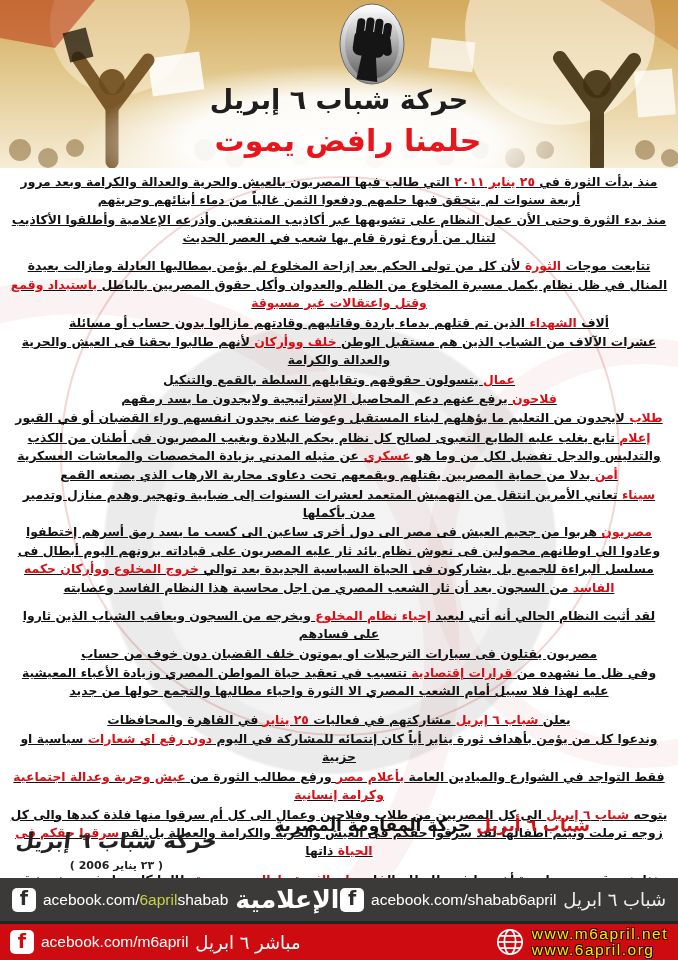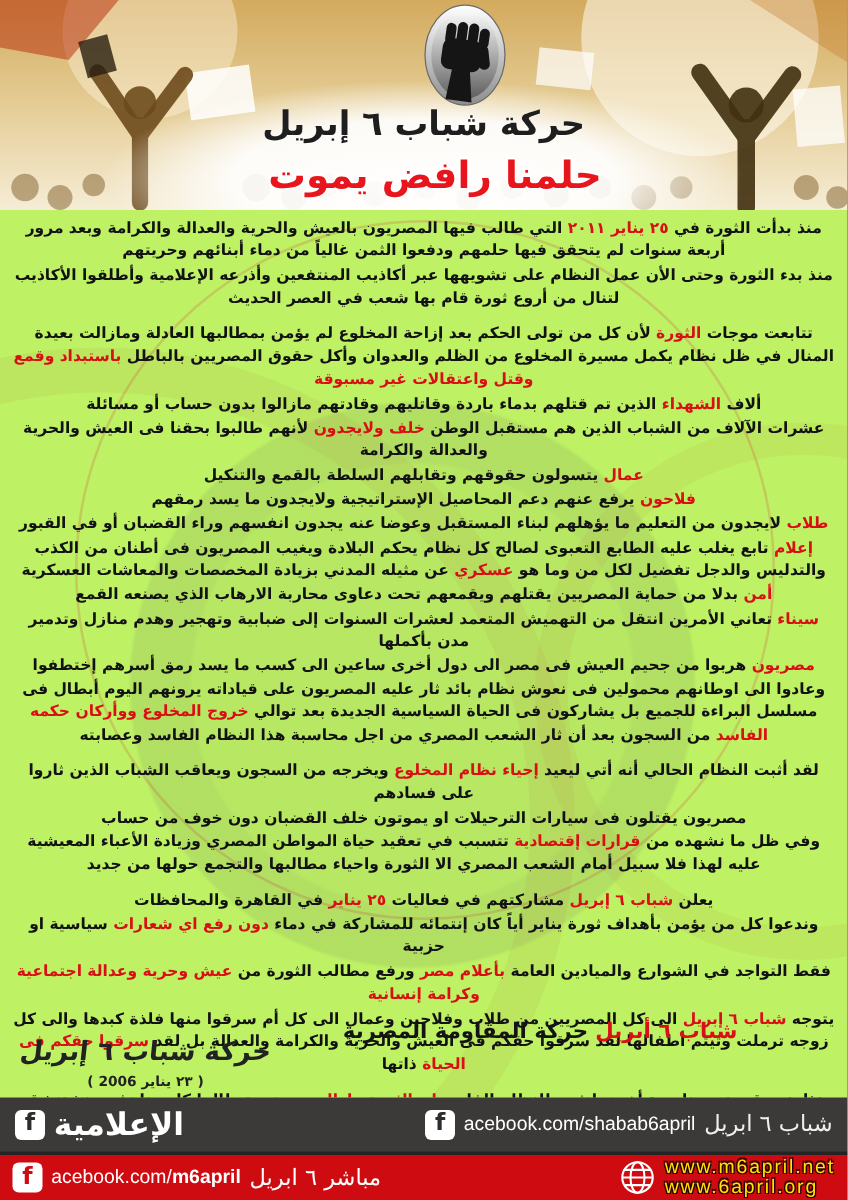--- a/index.html
+++ b/index.html
@@ -1,36 +1,36 @@
 <!DOCTYPE html>
 <html lang="ar"><head>
 <meta charset="utf-8">
 <style>
   * { margin:0; padding:0; box-sizing:border-box; }
   html,body { background:#6e6e6e; }
   body { font-family:"DejaVu Sans", sans-serif; }
   .poster{
     position:relative; width:678px; height:960px; margin:0 auto;
-    background:#bef264; overflow:hidden;
+    background:#ffffff; overflow:hidden;
   }
   
   .header{ position:absolute; top:0; left:0; width:678px; height:168px; overflow:hidden;
            background:linear-gradient(180deg,#d3aa5e 0%,#e3c98f 45%,#f6edd6 100%); }
   .header svg{ position:absolute; inset:0; }
   .badge{ position:absolute; top:3px; left:50%; transform:translateX(-50%); }
   .calligraphy{ position:absolute; top:84px; width:100%; text-align:center;
     font-size:27px; font-weight:bold; color:#1e1e1e; letter-spacing:1px;
     text-shadow:0 1px 0 rgba(255,255,255,.8); }
   .slogan{ position:absolute; top:123px; width:100%; text-align:center;
     font-size:30px; font-weight:bold; color:#e8151c; letter-spacing:1px;
     text-shadow:-1px -1px 0 #fff,1px -1px 0 #fff,-1px 1px 0 #fff,1px 1px 0 #fff,0 0 6px #fff;padding-left:18px; }
   
   .statement{ position:absolute; top:168px; left:0; right:0; bottom:82px;
     padding:5px 8px 0; direction:rtl; text-align:center; overflow:hidden;
-    font-weight:bold; font-size:12.4px; line-height:1.48; color:#121212; }
+    font-weight:bold; font-size:12.4px; line-height:1.48; color:#121212;text-decoration:underline; }
   .wm{ position:absolute; border-radius:50%; pointer-events:none; }
   .wm-ring1{ width:760px; height:760px; left:-300px; top:110px; border:36px solid rgba(190,35,35,0.055); }
   .wm-ring2{ width:560px; height:560px; left:60px; top:8px; border:2px solid rgba(205,60,60,0.22); }
   .wm-ring3{ width:430px; height:430px; right:-180px; top:170px; border:26px solid rgba(190,35,35,0.05); }
   .wm-fist{ width:460px; height:460px; left:100px; top:150px;
     background:radial-gradient(circle, rgba(90,90,90,0.07) 0 54%, rgba(90,90,90,0.12) 55% 69%, transparent 70%); }
   .paras{ position:relative; z-index:2; }
   .para{ margin:0 0 1px 0; }
   .para.gap{ margin-top:10px; }
   .red{ color:#d90f16; }
@@ -49,21 +49,21 @@
     border-top:3px solid #242424;
     display:flex; align-items:center; justify-content:space-between; padding:0 10px; direction:ltr; }
   .panel{ display:flex; align-items:center; gap:7px; }
   .fb-icon{ width:24px; height:24px; border-radius:5px; background:#fff;
     display:flex; align-items:center; justify-content:center;
     font-weight:bold; font-size:19px; line-height:1; padding-bottom:2px; }
   .footer1 .fb-icon{ color:#2e2d2c; }
   .footer2 .fb-icon{ color:#ce0b10; }
   .fb-url{ color:#fff; font-size:15.5px; font-family:"Liberation Sans", sans-serif; }
   .fb-url .hl{ color:#c8d24b; }
-  .fb-url .bold{ font-weight:bold;margin-top:45px; }
+  .fb-url .bold{ font-weight:normal;margin-top:45px; }
   .ar-media{ font-size:25px; font-weight:bold; color:#fff;text-align:center; }
   .ar-page{ font-size:18px; color:#efefef; }
   .ar-live{ font-size:18px; font-weight:normal; color:#fff; }
   .web-urls{ display:flex; flex-direction:column; line-height:1.05; text-align:left; }
   .web-url{ color:#ffe400; font-weight:normal; font-size:15.5px; letter-spacing:1.5px;
     font-family:"Liberation Sans", sans-serif;
     text-shadow:-1px -1px 0 #2a0000,1px -1px 0 #2a0000,-1px 1px 0 #2a0000,1px 1px 0 #2a0000; }
 </style>
 </head>
 <body>
@@ -154,52 +154,53 @@
     <div class="wm wm-ring1"></div>
     <div class="wm wm-ring2"></div>
     <div class="wm wm-ring3"></div>
     <div class="wm wm-fist"></div>
 
     <div class="paras">
         <div class="para"><span class="">منذ بدأت الثورة في </span><span class="red">٢٥ يناير ٢٠١١</span><span class=""> التي طالب فيها المصريون بالعيش والحرية والعدالة والكرامة وبعد مرور أربعة سنوات لم يتحقق فيها حلمهم ودفعوا الثمن غالياً من دماء أبنائهم وحريتهم</span></div>
         <div class="para"><span class="">منذ بدء الثورة وحتى الأن عمل النظام على تشويهها عبر أكاذيب المنتفعين وأذرعه الإعلامية وأطلقوا الأكاذيب لتنال من أروع ثورة قام بها شعب في العصر الحديث</span></div>
         <div class="para gap"><span class="">تتابعت موجات </span><span class="red">الثورة</span><span class=""> لأن كل من تولى الحكم بعد إزاحة المخلوع لم يؤمن بمطالبها العادلة ومازالت بعيدة المنال في ظل نظام يكمل مسيرة المخلوع من الظلم والعدوان وأكل حقوق المصريين بالباطل </span><span class="red">باستبداد وقمع وقتل واعتقالات غير مسبوقة</span></div>
         <div class="para"><span class="">ألاف </span><span class="red">الشهداء</span><span class=""> الذين تم قتلهم بدماء باردة وقاتليهم وقادتهم مازالوا بدون حساب أو مسائلة</span></div>
-        <div class="para"><span class="">عشرات الآلاف من الشباب الذين هم مستقبل الوطن </span><span class="red">خلف ولايجدون</span><span class=""> لأنهم طالبوا بحقنا فى العيش والحرية والعدالة والكرامة</span></div>
+        <div class="para"><span class="">عشرات الآلاف من الشباب الذين هم مستقبل الوطن </span><span class="red">خلف ووأركان</span><span class=""> لأنهم طالبوا بحقنا فى العيش والحرية والعدالة والكرامة</span></div>
         <div class="para"><span class="red">عمال</span><span class=""> يتسولون حقوقهم وتقابلهم السلطة بالقمع والتنكيل</span></div>
         <div class="para"><span class="red">فلاحون</span><span class=""> يرفع عنهم دعم المحاصيل الإستراتيجية ولايجدون ما يسد رمقهم</span></div>
         <div class="para"><span class="red">طلاب</span><span class=""> لايجدون من التعليم ما يؤهلهم لبناء المستقبل وعوضا عنه يجدون انفسهم وراء القضبان أو في القبور</span></div>
         <div class="para"><span class="red">إعلام</span><span class=""> تابع يغلب عليه الطابع التعبوى لصالح كل نظام يحكم البلادة ويغيب المصريون فى أطنان من الكذب والتدليس والدجل تفضيل لكل من وما هو </span><span class="red">عسكري</span><span class=""> عن مثيله المدني بزيادة المخصصات والمعاشات العسكرية</span></div>
         <div class="para"><span class="red">أمن</span><span class=""> بدلا من حماية المصريين يقتلهم ويقمعهم تحت دعاوى محاربة الارهاب الذي يصنعه القمع</span></div>
         <div class="para"><span class="red">سيناء</span><span class=""> تعاني الأمرين انتقل من التهميش المتعمد لعشرات السنوات إلى ضبابية وتهجير وهدم منازل وتدمير مدن بأكملها</span></div>
         <div class="para"><span class="red">مصريون</span><span class=""> هربوا من جحيم العيش فى مصر الى دول أخرى ساعين الى كسب ما يسد رمق أسرهم إختطفوا وعادوا الى اوطانهم محمولين فى نعوش نظام بائد ثار عليه المصريون على قياداته يرونهم اليوم أبطال فى مسلسل البراءة للجميع بل يشاركون فى الحياة السياسية الجديدة بعد توالي </span><span class="red">خروج المخلوع ووأركان حكمه الفاسد</span><span class=""> من السجون بعد أن ثار الشعب المصري من اجل محاسبة هذا النظام الفاسد وعصابته</span></div>
         <div class="para gap"><span class="">لقد أثبت النظام الحالي أنه أتي ليعيد </span><span class="red">إحياء نظام المخلوع</span><span class=""> ويخرجه من السجون ويعاقب الشباب الذين ثاروا على فسادهم</span></div>
         <div class="para"><span class="">مصريون يقتلون فى سيارات الترحيلات او يموتون خلف القضبان دون خوف من حساب</span></div>
         <div class="para"><span class="">وفي ظل ما نشهده من </span><span class="red">قرارات إقتصادية</span><span class=""> تتسبب في تعقيد حياة المواطن المصري وزيادة الأعباء المعيشية عليه لهذا فلا سبيل أمام الشعب المصري الا الثورة واحياء مطالبها والتجمع حولها من جديد</span></div>
         <div class="para gap"><span class="">يعلن </span><span class="red">شباب ٦ إبريل</span><span class=""> مشاركتهم في فعاليات </span><span class="red">٢٥ يناير</span><span class=""> في القاهرة والمحافظات</span></div>
-        <div class="para"><span class="">وندعوا كل من يؤمن بأهداف ثورة يناير أياً كان إنتمائه للمشاركة في دماء </span><span class="red">دون رفع اي شعارات</span><span class=""> سياسية او حزبية</span></div>
+        <div class="para"><span class="">وندعوا كل من يؤمن بأهداف ثورة يناير أياً كان إنتمائه للمشاركة في اليوم </span><span class="red">دون رفع اي شعارات</span><span class=""> سياسية او حزبية</span></div>
         <div class="para"><span class="">فقط التواجد في الشوارع والميادين العامة </span><span class="red">بأعلام مصر</span><span class=""> ورفع مطالب الثورة من </span><span class="red">عيش وحرية وعدالة اجتماعية وكرامة إنسانية</span></div>
         <div class="para"><span class="">يتوجه </span><span class="red">شباب ٦ إبريل</span><span class=""> الى كل المصريين من طلاب وفلاحين وعمال الى كل أم سرقوا منها فلذة كبدها والى كل زوجه ترملت وتيتم أطفالها لقد سرقوا حقكم فى العيش والحرية والكرامة والعدالة بل لقد </span><span class="red">سرقوا حقكم فى الحياة</span><span class=""> ذاتها</span></div>
         <div class="para gap"><span class="">هذا هو وقت تجمعنا مرة أخري لنثبت للنظام الفاسد </span><span class="red">ان الثورة مازالت مستمرة</span><span class=""> طالما كان بنا نفس نشتنشقه وأن </span></div>
       </div>
 
     <div class="signoff">
       <div class="signoff-text">
         <span class="red">شباب ٦ أبريل</span><span> حركة المقاومة المصرية</span>
       </div>
       <div class="signature">
         <div class="sig-name">حركة شباب ٦ إبريل</div>
         <div class="sig-date">( ٢٣ يناير 2006 )</div>
       </div>
     </div>
   </div>
 
   <div class="footer1">
     <div class="panel">
       <span class="fb-icon">f</span>
+      <span class="fb-url"><span>acebook.com/</span><span class="hl">6april</span><span>shabab</span></span>
       <span class="ar-media">الإعلامية</span>
     </div>
     <div class="panel">
       <span class="fb-icon">f</span>
       <span class="fb-url">acebook.com/shabab6april</span>
       <span class="ar-page">شباب ٦ ابريل</span>
     </div>
   </div>
 
   <div class="footer2">

